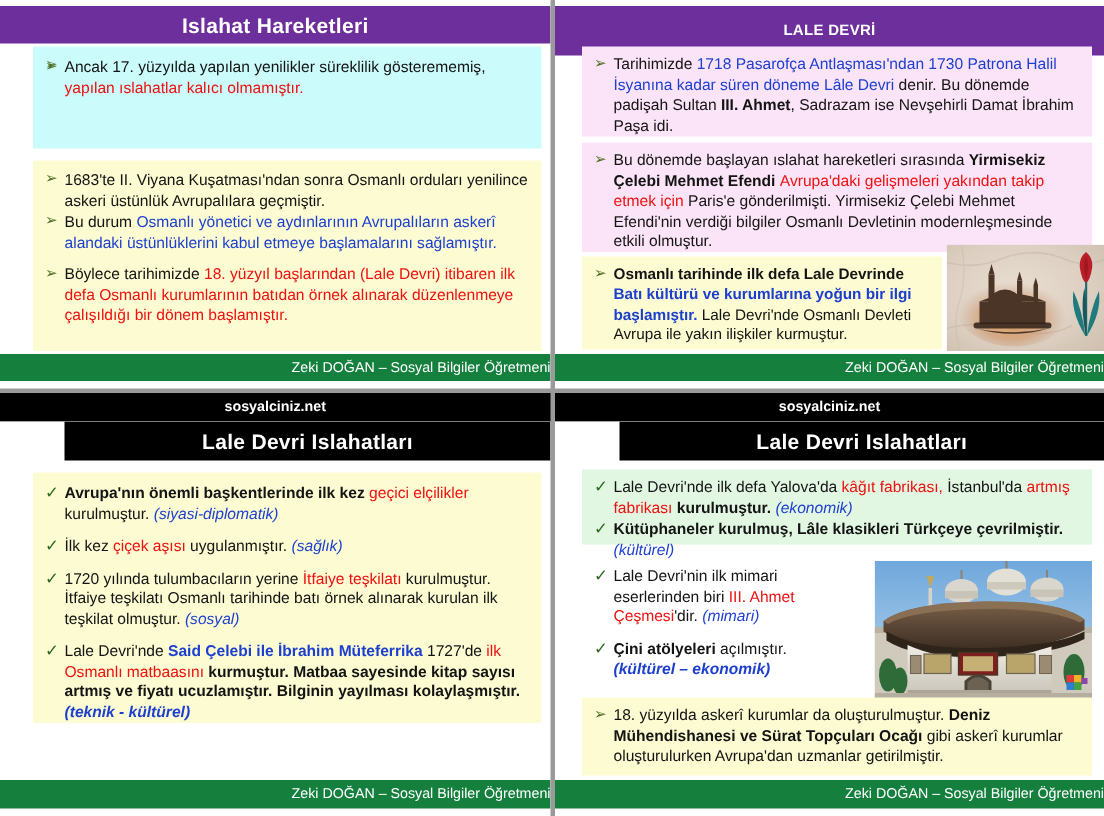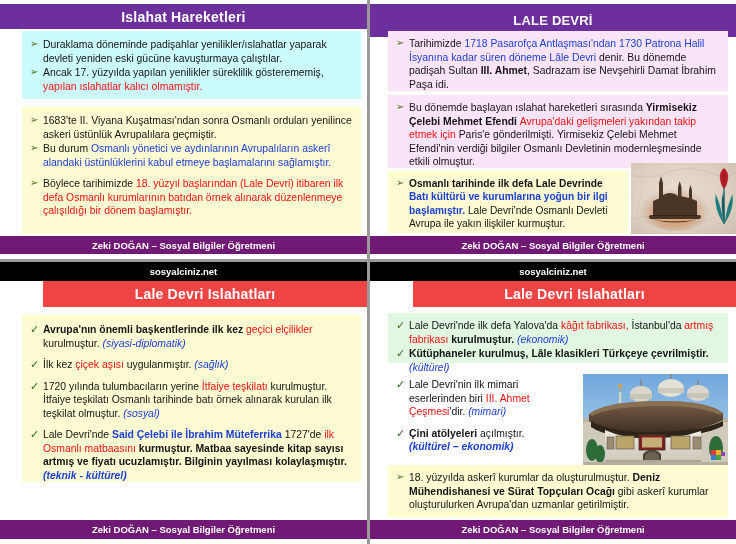--- a/index.html
+++ b/index.html
@@ -33,33 +33,33 @@
     position: absolute;
     left: 0; right: 0;
     display: flex;
     align-items: center;
     justify-content: center;
     color: #ffffff;
     font-weight: bold;
     letter-spacing: .2px;
   }
   .hdr-purple { background: #6d2f9c; }
-  .hdr-navy   { background: #ef4444; margin-left: 43px; }
+  .hdr-navy   { background: #000000; margin-left: 43px; }
 
   
   .footer-red {
     position: absolute;
     left: 0; right: 0;
-    background: #701a75;
+    background: #15803d;
     color: #ffffff;
     font-size: 9.5px;
-    font-weight: bold;
+    font-weight: normal;
     display: flex;
     align-items: center;
-    justify-content: center;
+    justify-content: flex-end;
   }
   .band-black {
     position: absolute;
     background: #000000;
     color: #ffffff;
     font-size: 9.5px;
     font-weight: bold;
     display: flex;
     align-items: center;
     justify-content: center;
@@ -118,38 +118,38 @@
 <body>
 
 <div class="page">
 
   <div class="slide" style="left:0px; top:0px; width:367px; height:259px;">
     <div class="hdr hdr-purple" style="top:4px; height:25px; font-size:14px;">
       <span>Islahat Hareketleri</span>
     </div>
 
     <div class="box box-cyan" style="left:22px; top:31px; width:339px; height:68px; padding:7px 8px 6px 8px;">
-        <div class="li"><span class="bullet b-arrow">➢</span><span>Duraklama döneminde padişahlar yenilikler/ıslahatlar yaparak devleti yeniden eski gücüne kavuşturmaya çalıştılar.</span></div>
+        <div class="li"><span class="bullet b-arrow">➢</span></div>
         <div class="li"><span class="bullet b-arrow">➢</span><span>Ancak 17. yüzyılda yapılan yenilikler süreklilik gösterememiş, </span><span class="t-red">yapılan ıslahatlar kalıcı olmamıştır.</span></div>
       </div>
 
     <div class="box box-cream" style="left:22px; top:107px; width:339px; height:127px; padding:7px 8px 6px 8px;">
         <div class="li"><span class="bullet b-arrow">➢</span><span>1683'te II. Viyana Kuşatması'ndan sonra Osmanlı orduları yenilince askeri üstünlük Avrupalılara geçmiştir.</span></div>
         <div class="li"><span class="bullet b-arrow">➢</span><span>Bu durum </span><span class="t-blue">Osmanlı yönetici ve aydınlarının Avrupalıların askerî alandaki üstünlüklerini kabul etmeye başlamalarını sağlamıştır.</span></div>
         <div class="gap"></div>
         <div class="li"><span class="bullet b-arrow">➢</span><span>Böylece tarihimizde </span><span class="t-red-n">18. yüzyıl başlarından (Lale Devri) itibaren ilk defa Osmanlı kurumlarının batıdan örnek alınarak düzenlenmeye çalışıldığı bir dönem başlamıştır.</span></div>
       </div>
 
     <div class="footer-red" style="top:236px; height:18px;">
       <span>Zeki DOĞAN – Sosyal Bilgiler Öğretmeni</span>
     </div>
   </div>
 
   <div class="slide" style="left:370px; top:0px; width:366px; height:259px;">
-    <div class="hdr hdr-purple" style="top:4px; height:33px; font-size:13px;">
+    <div class="hdr hdr-purple" style="top:4px; height:33px; font-size:10px;">
       <span>LALE DEVRİ</span>
     </div>
 
     <div class="box box-pink" style="left:18px; top:31px; width:340px; height:60px; padding:6px 8px 5px 8px;">
         <div class="li"><span class="bullet b-arrow">➢</span><span>Tarihimizde </span><span class="t-blue">1718 Pasarofça Antlaşması'ndan 1730 Patrona Halil İsyanına kadar süren döneme Lâle Devri</span><span> denir. Bu dönemde padişah Sultan </span><span class="t-bold">III. Ahmet</span><span>, Sadrazam ise Nevşehirli Damat İbrahim Paşa idi.</span></div>
       </div>
 
     <div class="box box-pink" style="left:18px; top:95px; width:340px; height:73px; padding:6px 8px 5px 8px;">
         <div class="li"><span class="bullet b-arrow">➢</span><span>Bu dönemde başlayan ıslahat hareketleri sırasında </span><span class="t-bold">Yirmisekiz Çelebi Mehmet Efendi </span><span class="t-red">Avrupa'daki gelişmeleri yakından takip etmek için</span><span> Paris'e gönderilmişti. Yirmisekiz Çelebi Mehmet Efendi'nin verdiği bilgiler Osmanlı Devletinin modernleşmesinde etkili olmuştur.</span></div>
       </div>

